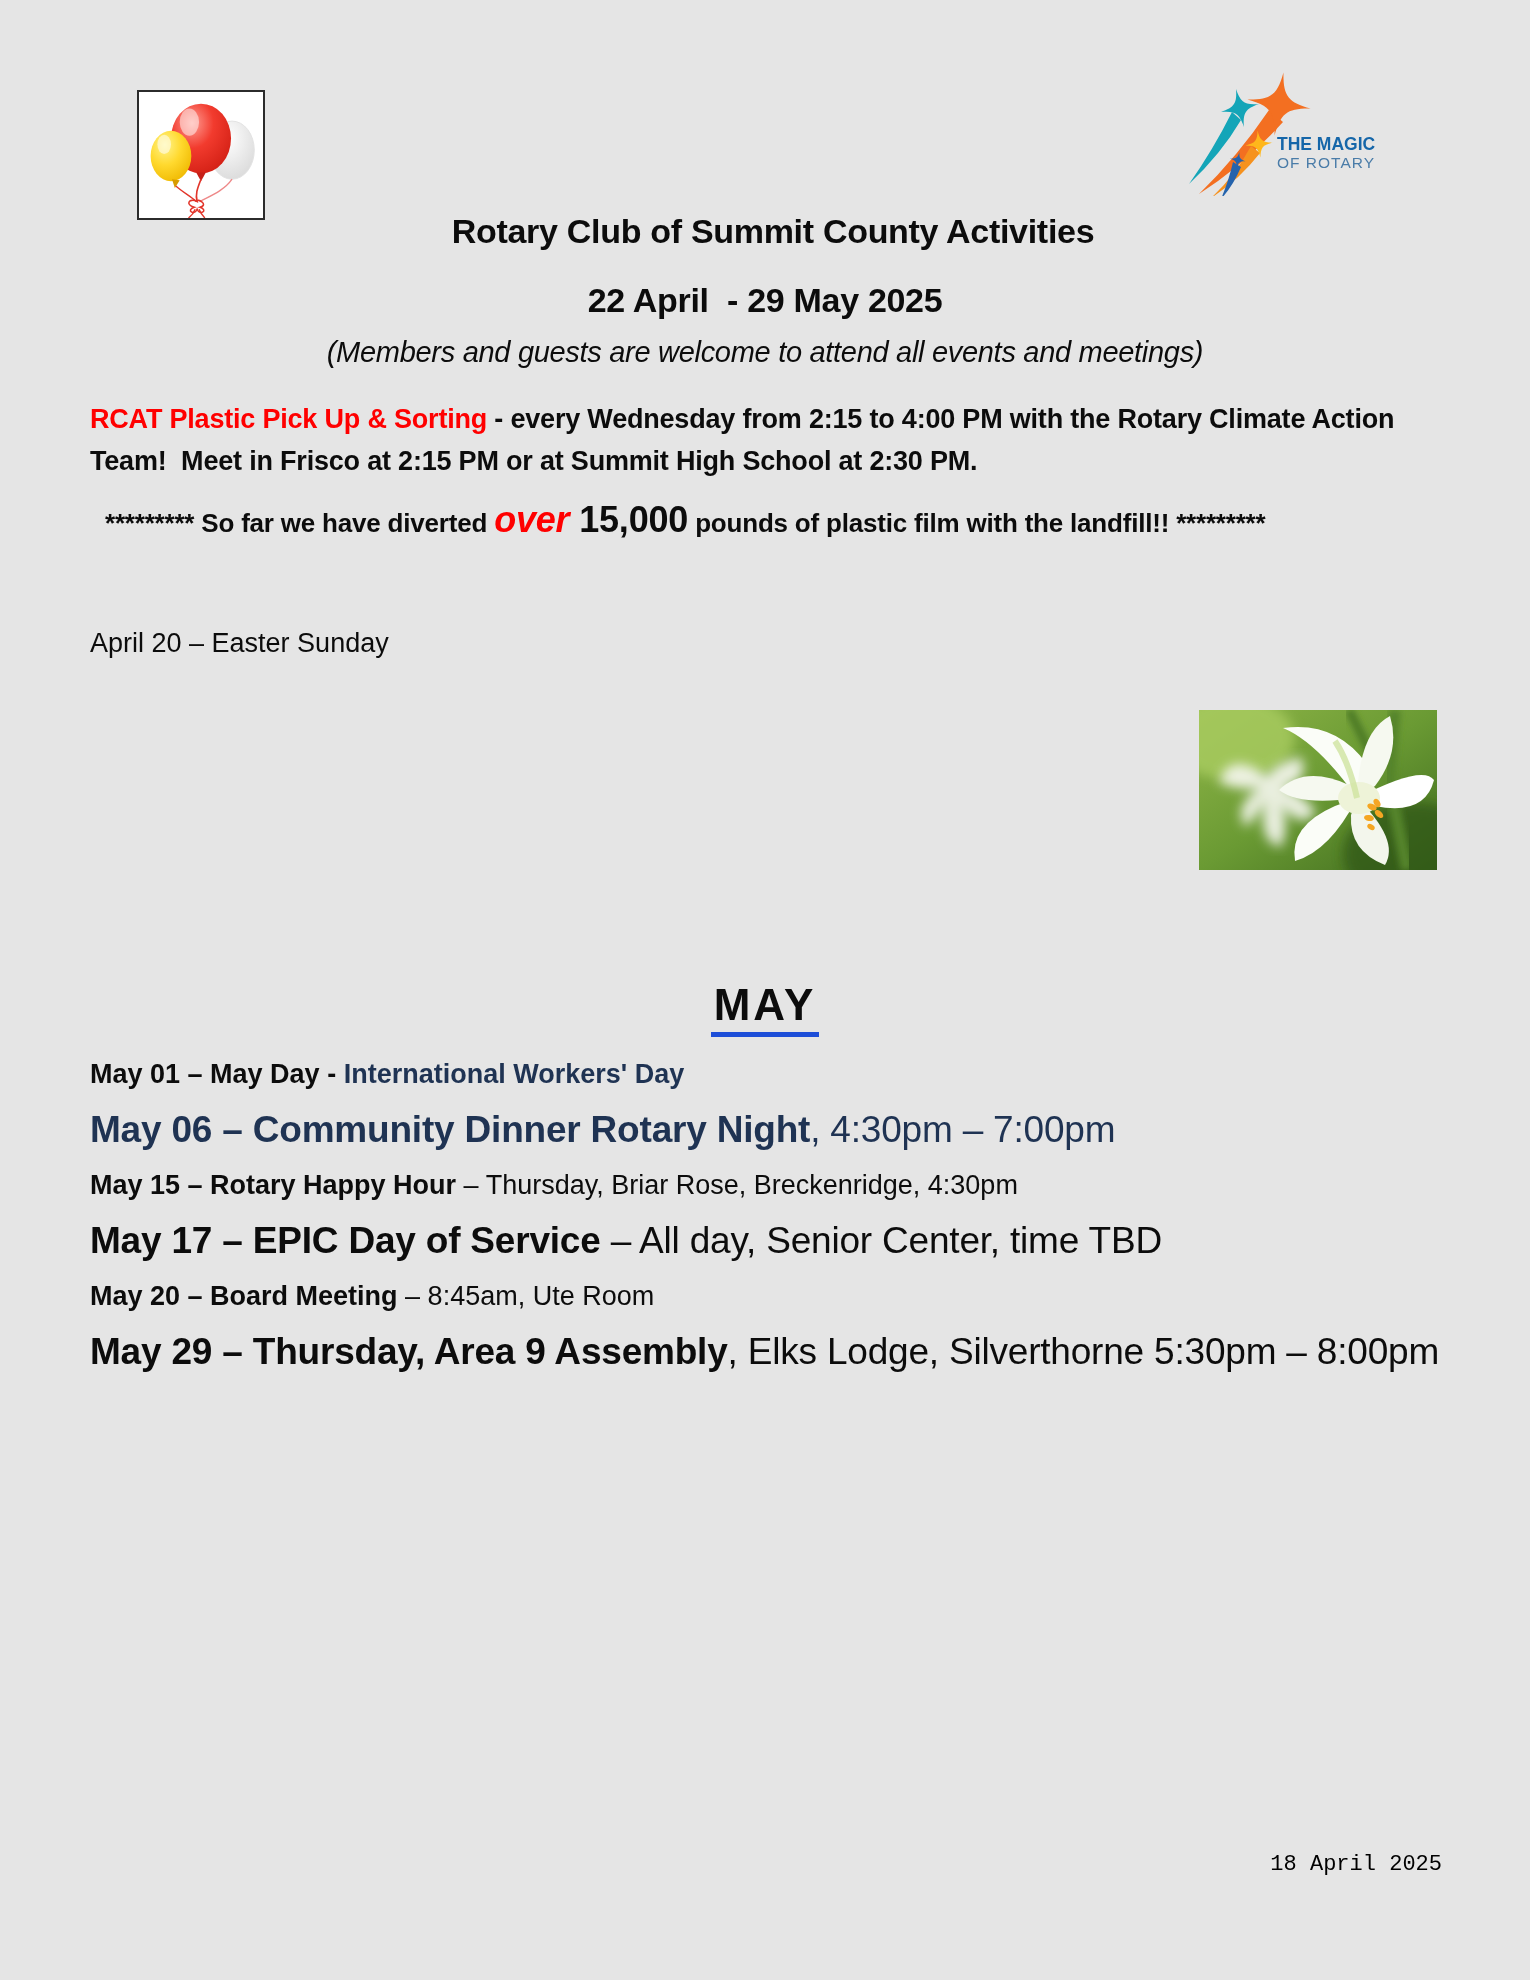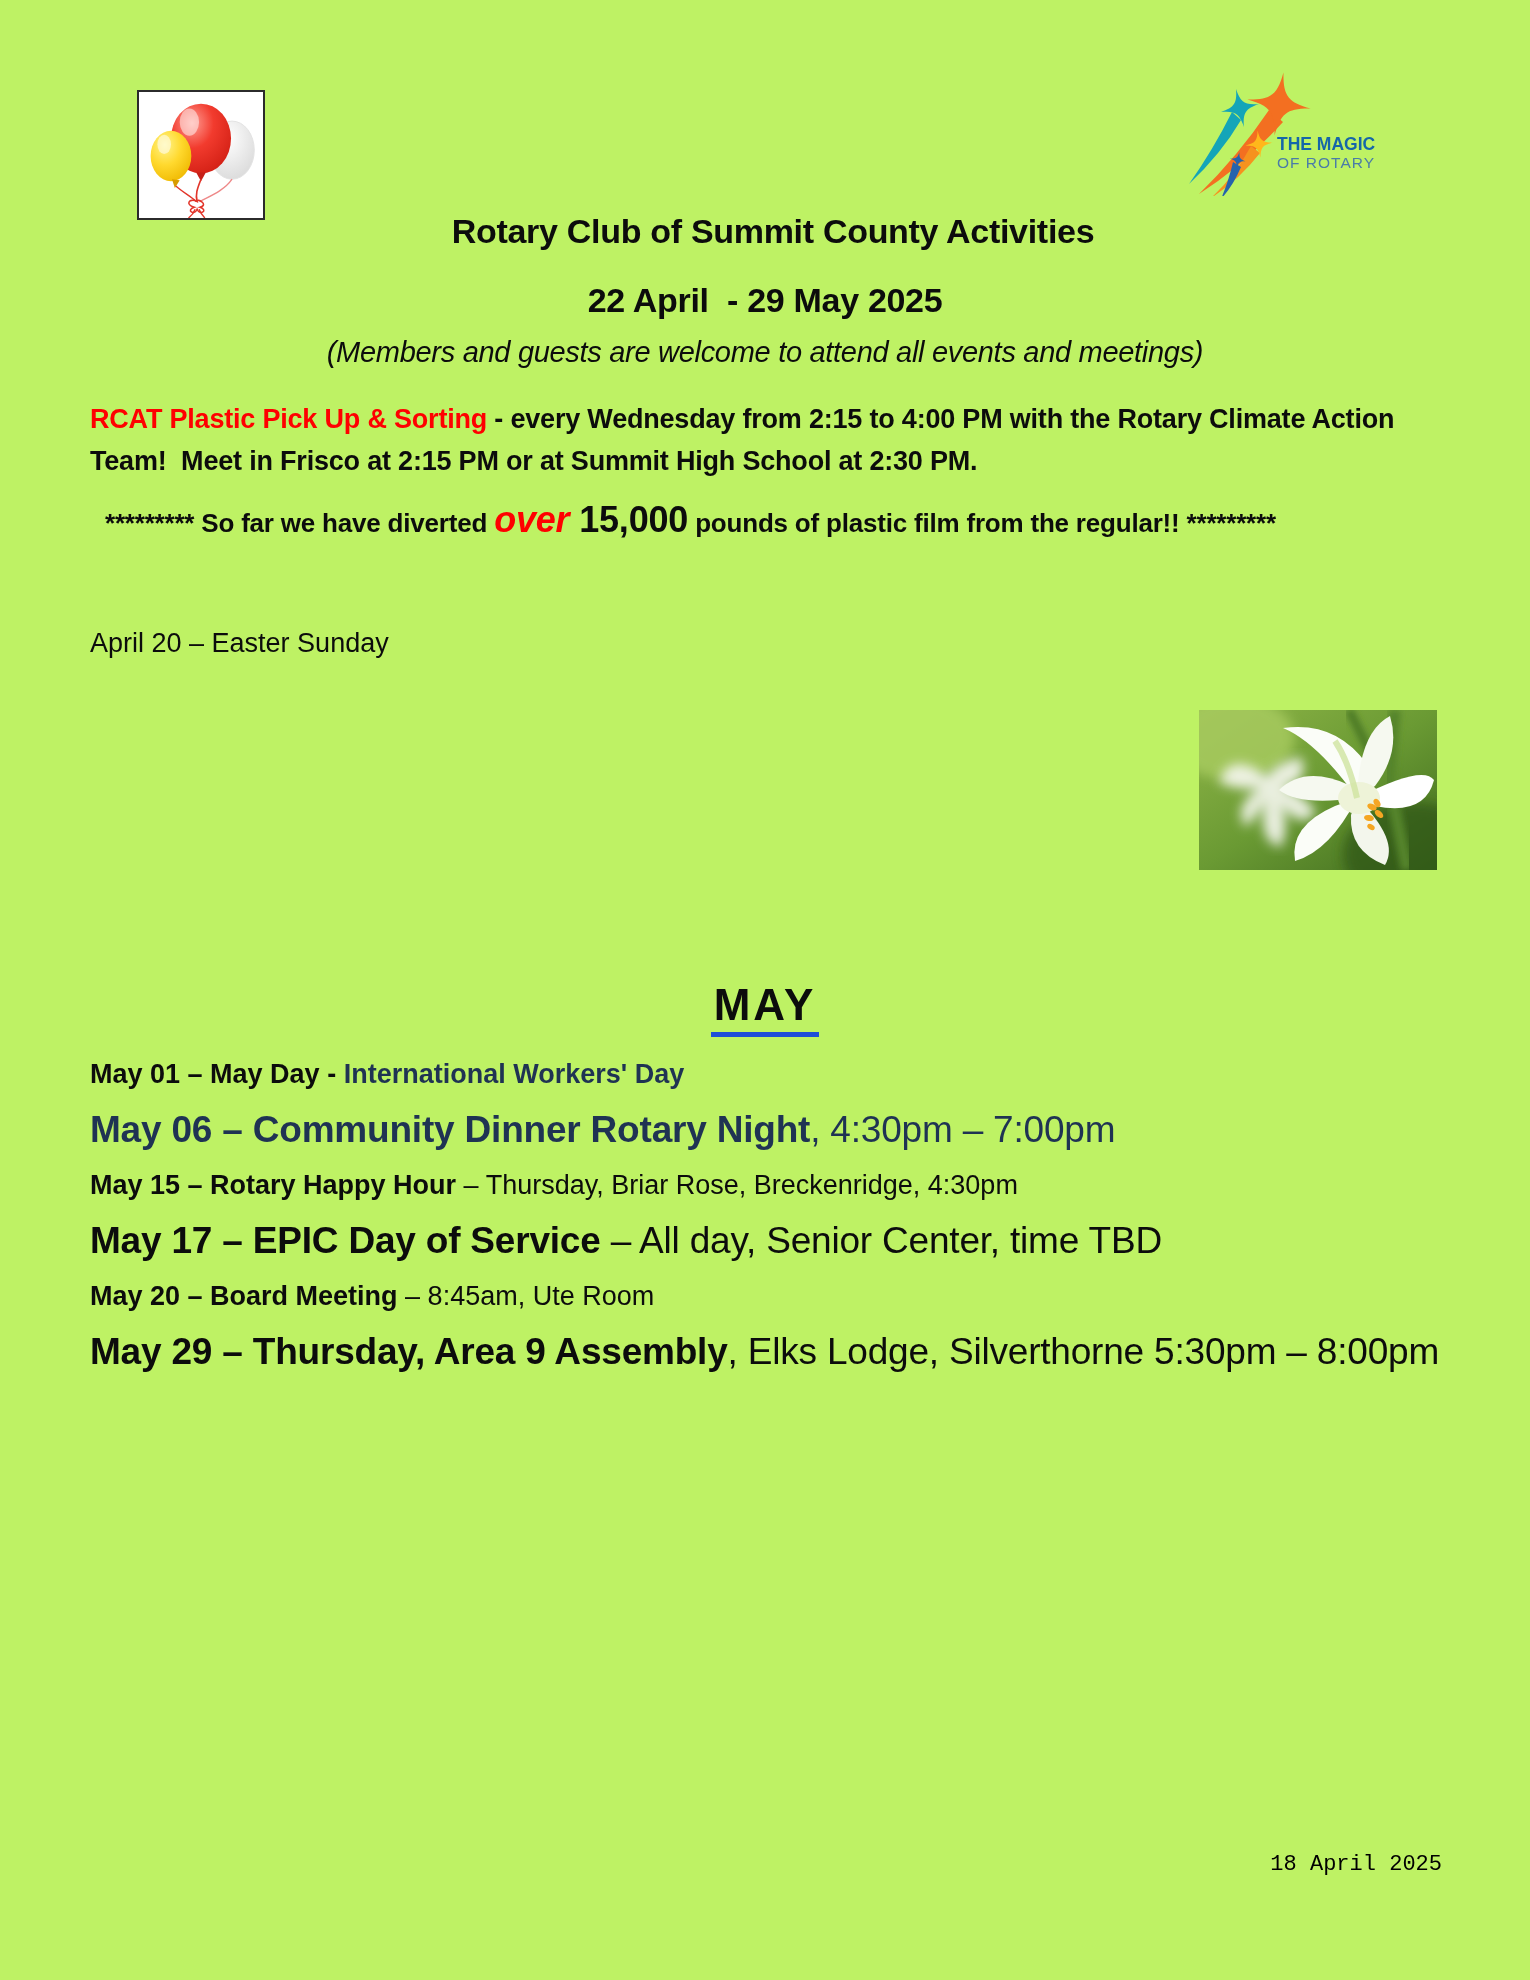--- a/index.html
+++ b/index.html
@@ -1,16 +1,16 @@
 <!DOCTYPE html>
 <html><head>
 <meta charset="utf-8">
 <style>
   html,body{margin:0;padding:0;background:#fff;}
-  .page{position:relative;width:1530px;height:1980px;background:#bef264;overflow:hidden;
+  .page{position:relative;width:1530px;height:1980px;background:#e5e5e5;overflow:hidden;
         font-family:"Liberation Sans",sans-serif;color:#0c0c0c;}
   .pre{white-space:pre-wrap;}
 
   
   .balloon-box{position:absolute;left:137px;top:90px;width:128px;height:130px;
                border:2px solid #2b2b2b;background:#fff;box-sizing:border-box;}
   .balloon-box svg{width:100%;height:100%;display:block;}
   .logo{position:absolute;left:1183px;top:68px;width:206px;height:128px;}
   .logo svg{width:100%;height:100%;display:block;}
 
@@ -113,21 +113,21 @@
       <text x="94" y="100" font-family="Liberation Sans, sans-serif" font-size="15.5" font-weight="400" letter-spacing="1" fill="#4A7CA8">OF ROTARY</text>
     </svg>
   </div>
 
   <div class="title1">Rotary Club of Summit County Activities</div>
   <div class="title2 pre">22 April  - 29 May 2025</div>
   <div class="subtitle">(Members and guests are welcome to attend all events and meetings)</div>
 
   <p class="rcat pre"><span class="red">RCAT Plastic Pick Up &amp; Sorting</span><span> - every Wednesday from 2:15 to 4:00 PM with the Rotary Climate Action Team!  Meet in Frisco at 2:15 PM or at Summit High School at 2:30 PM.</span></p>
 
-  <p class="diverted pre"><span>********* So far we have diverted </span><span class="over">over</span><span class="big"> 15,000</span><span> pounds of plastic film from the regular!! *********</span></p>
+  <p class="diverted pre"><span>********* So far we have diverted </span><span class="over">over</span><span class="big"> 15,000</span><span> pounds of plastic film with the landfill!! *********</span></p>
 
   <div class="april-list">
     <p class="pre"><b>April 20 – Easter Sunday</b><span></span></p>
   </div>
 
   <div class="lily">
     <svg viewBox="0 0 238 160">
       <defs>
         <filter id="b6">
             <feGaussianBlur stdDeviation="6"></feGaussianBlur>

